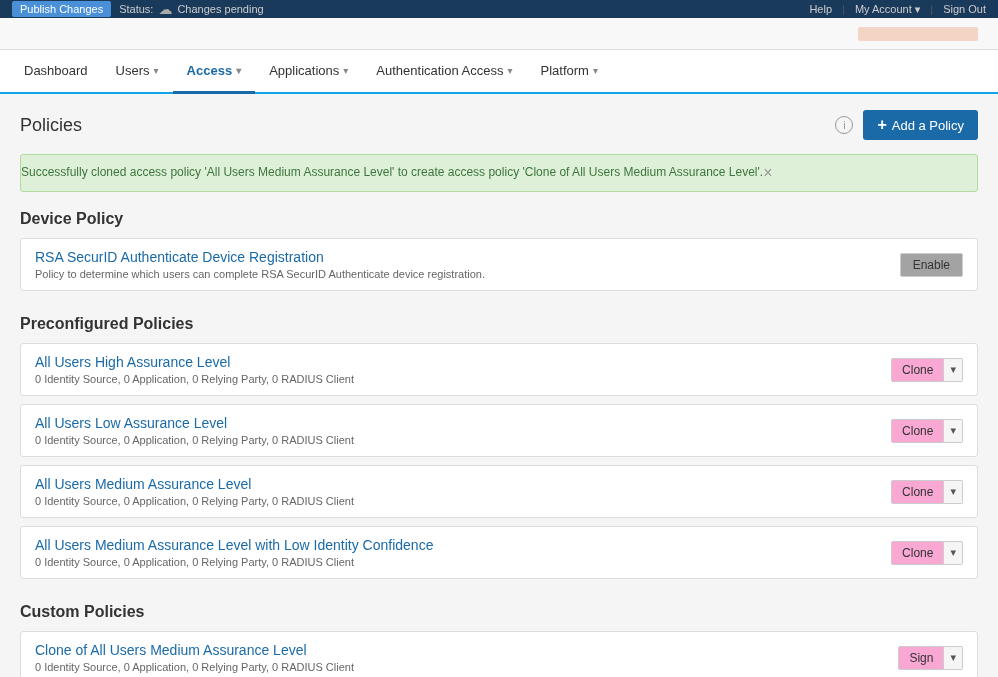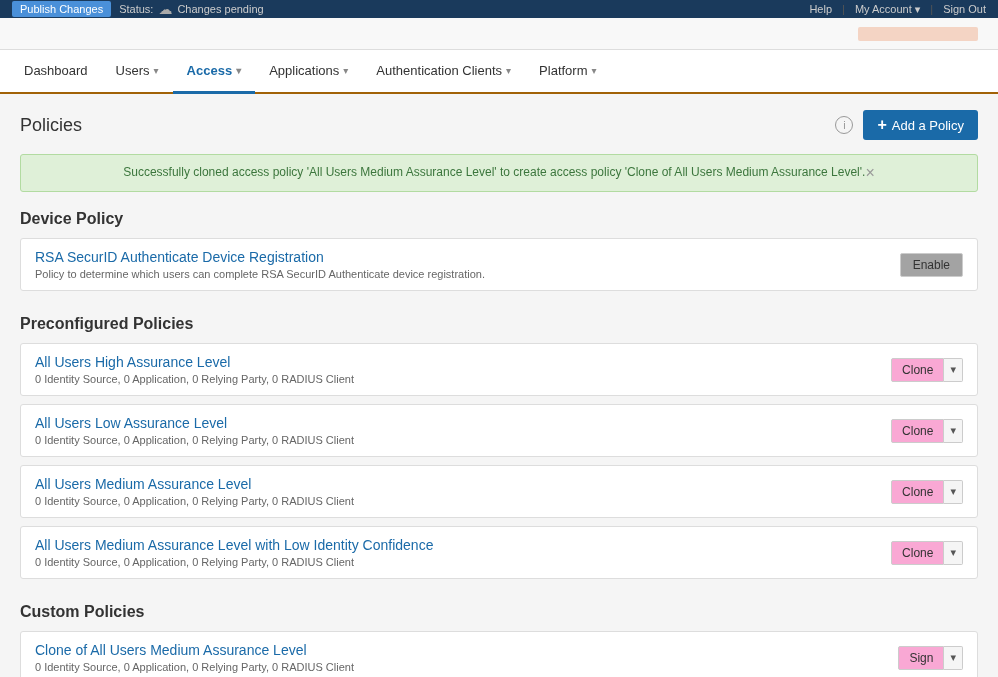--- a/index.html
+++ b/index.html
@@ -26,21 +26,21 @@
       height: 18px;
       display: flex;
       align-items: center;
       justify-content: space-between;
       padding: 0 12px;
     }
 
     
     .nav-bar {
       background: white;
-      border-bottom: 2px solid #a16207;
+      border-bottom: 2px solid #0ea5e9;
       display: flex;
       align-items: stretch;
       padding: 0 10px;
       height: 44px;
     }
     .nav-item {
       display: flex;
       align-items: center;
       padding: 0 14px;
       cursor: pointer;
@@ -99,21 +99,21 @@
     
     .alert-success {
       background: #dff0d8;
       border: 1px solid #b2dba1;
       color: #3c763d;
       padding: 10px 0;
       margin-bottom: 18px;
       border-radius: 3px;
       font-size: 12px;
       display: flex;
-      justify-content: center;
+      justify-content: flex-start;
       align-items: flex-start;
     }
     .alert-close { cursor: pointer; color: #999; font-size: 16px; line-height: 1; }
 
     
     .section { margin-bottom: 24px; }
     .section-title { font-size: 16px; color: #333; font-weight: bold; margin-bottom: 10px; }
 
     
     .policy-card {
@@ -201,21 +201,21 @@
   </a>
   <a class="nav-item active" href="#">
     <span>Access</span>
     <span class="chevron">▾</span>
   </a>
   <a class="nav-item" href="#">
     <span>Applications</span>
     <span class="chevron">▾</span>
   </a>
   <a class="nav-item" href="#">
-    <span>Authentication Clients</span>
+    <span>Authentication Access</span>
     <span class="chevron">▾</span>
   </a>
   <a class="nav-item" href="#">
     <span>Platform</span>
     <span class="chevron">▾</span>
   </a>
 </nav>
 
 <div class="main-content">
 

